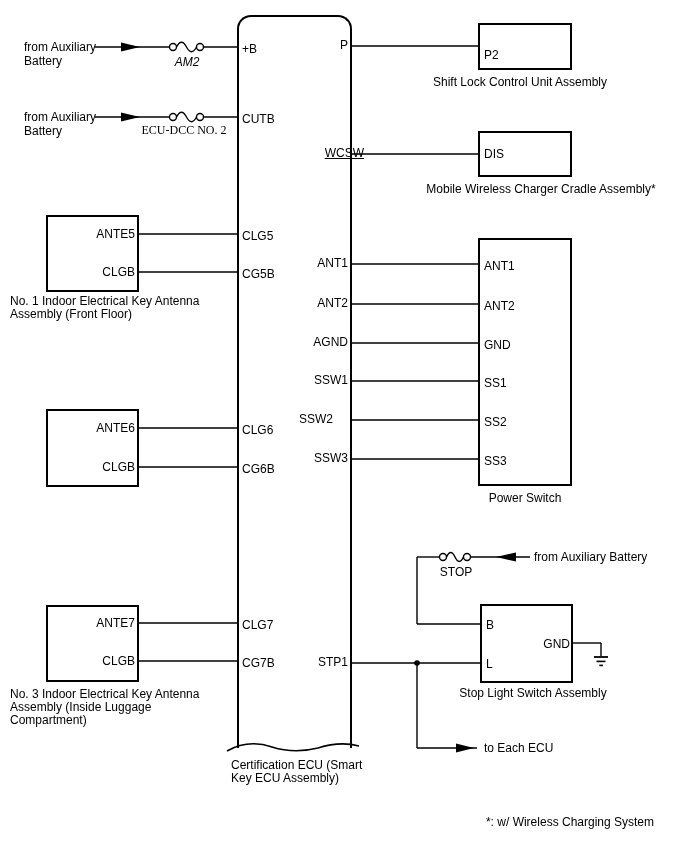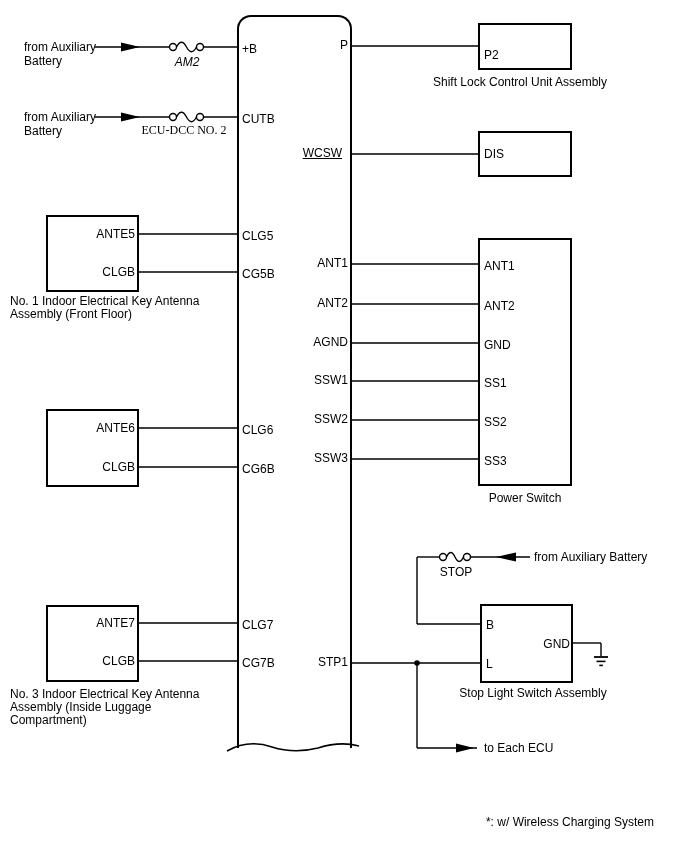--- a/index.html
+++ b/index.html
@@ -118,26 +118,26 @@
   <div class="lbl" style="left:242px; top:42px;">+B</div>
   <div class="lbl" style="left:242px; top:112px;">CUTB</div>
   <div class="lbl" style="left:242px; top:229px;">CLG5</div>
   <div class="lbl" style="left:242px; top:267px;">CG5B</div>
   <div class="lbl" style="left:242px; top:423px;">CLG6</div>
   <div class="lbl" style="left:242px; top:462px;">CG6B</div>
   <div class="lbl" style="left:242px; top:618px;">CLG7</div>
   <div class="lbl" style="left:242px; top:656px;">CG7B</div>
 
   <div class="lbl rt" style="left:270px; top:38px; width:78px;">P</div>
-  <div class="lbl rt" style="left:264px; top:146px; width:78px;text-decoration:underline;">WCSW</div>
+  <div class="lbl rt" style="left:286px; top:146px; width:78px;text-decoration:underline;">WCSW</div>
   <div class="lbl rt" style="left:270px; top:256px; width:78px;">ANT1</div>
   <div class="lbl rt" style="left:270px; top:296px; width:78px;">ANT2</div>
   <div class="lbl rt" style="left:270px; top:335px; width:78px;">AGND</div>
   <div class="lbl rt" style="left:270px; top:373px; width:78px;">SSW1</div>
-  <div class="lbl rt" style="left:270px; top:412px; width:78px;">SSW2</div>
+  <div class="lbl rt" style="left:255px; top:412px; width:78px;">SSW2</div>
   <div class="lbl rt" style="left:270px; top:451px; width:78px;">SSW3</div>
   <div class="lbl rt" style="left:270px; top:655px; width:78px;">STP1</div>
 
   <div class="lbl rt" style="left:55px; top:227px; width:80px;">ANTE5</div>
   <div class="lbl rt" style="left:55px; top:265px; width:80px;">CLGB</div>
   <div class="lbl rt" style="left:55px; top:421px; width:80px;">ANTE6</div>
   <div class="lbl rt" style="left:55px; top:460px; width:80px;">CLGB</div>
   <div class="lbl rt" style="left:55px; top:616px; width:80px;">ANTE7</div>
   <div class="lbl rt" style="left:55px; top:654px; width:80px;">CLGB</div>
 
@@ -151,23 +151,26 @@
   <div class="lbl" style="left:484px; top:454px;">SS3</div>
   <div class="lbl" style="left:486px; top:618px;">B</div>
   <div class="lbl" style="left:486px; top:657px;">L</div>
   <div class="lbl rt" style="left:500px; top:637px; width:70px;">GND</div>
 
   <div class="lbl ctr" style="left:431px; top:565px; width:50px;">STOP</div>
   <div class="lbl" style="left:534px; top:550px;">from Auxiliary Battery</div>
   <div class="lbl" style="left:484px; top:741px;">to Each ECU</div>
 
   <div class="lbl ctr" style="left:395px; top:75px; width:250px;">Shift Lock Control Unit Assembly</div>
+  <div class="lbl ctr" style="left:396px; top:182px; width:290px;">Mobile Wireless Charger Cradle Assembly*</div>
   <div class="lbl ctr" style="left:460px; top:491px; width:130px;">Power Switch</div>
   <div class="lbl ctr" style="left:433px; top:686px; width:200px;">Stop Light Switch Assembly</div>
   <div class="lbl pre cap" style="left:10px; top:295px;">No. 1 Indoor Electrical Key Antenna
 Assembly (Front Floor)</div>
   <div class="lbl pre cap" style="left:10px; top:688px;">No. 3 Indoor Electrical Key Antenna
 Assembly (Inside Luggage
 Compartment)</div>
+  <div class="lbl pre cap" style="left:231px; top:759px;">Certification ECU (Smart
+Key ECU Assembly)</div>
 
   <div class="lbl rt" style="left:430px; top:815px; width:224px;">*: w/ Wireless Charging System</div>
 
 </div>
 
 </body></html>

